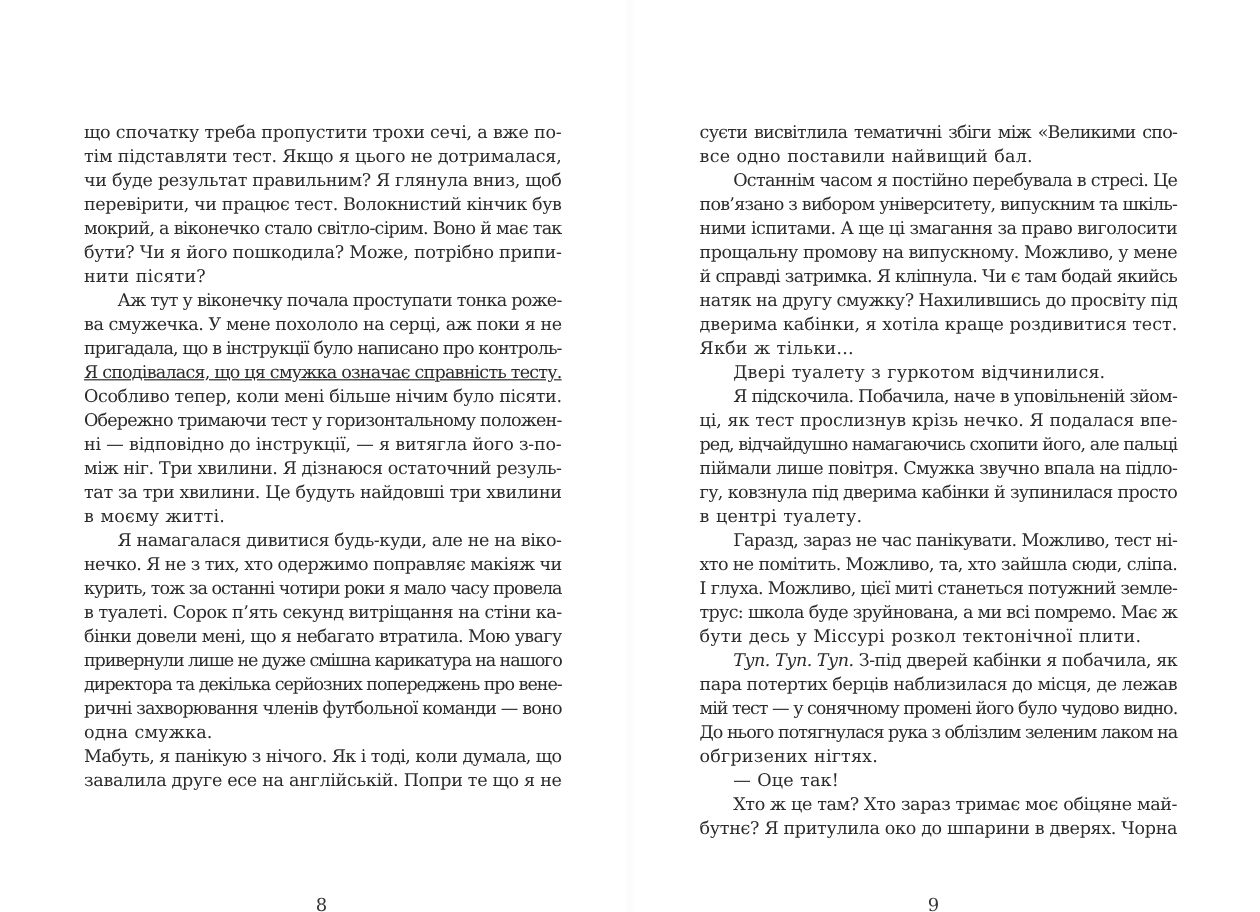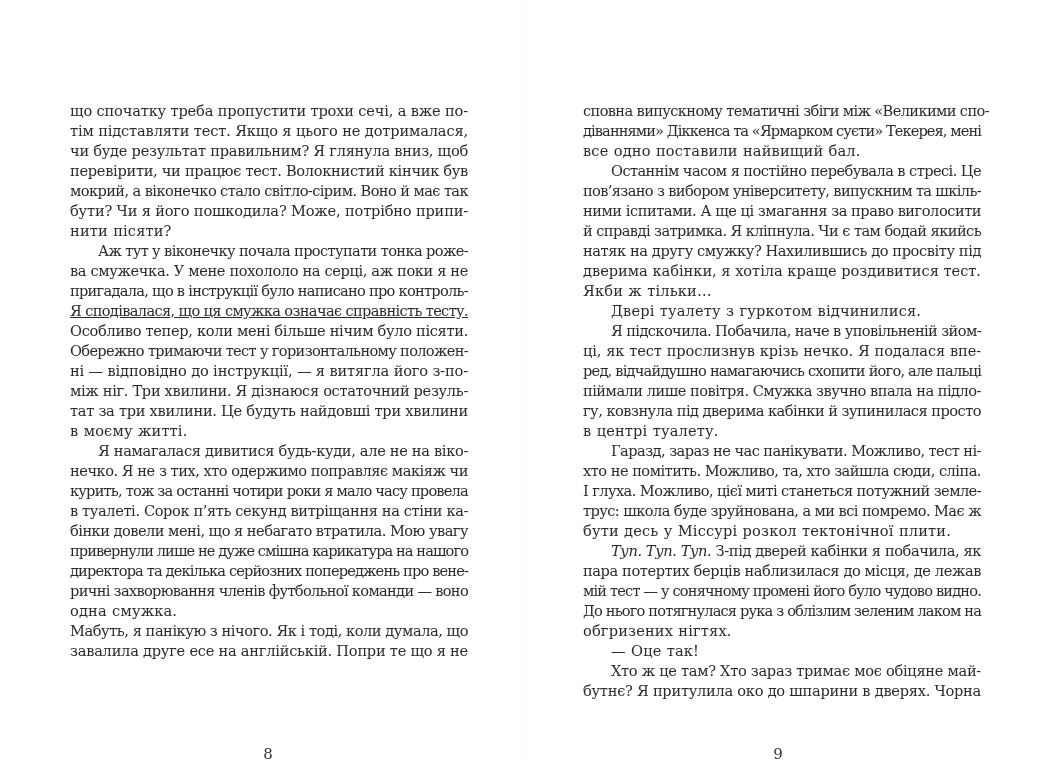--- a/index.html
+++ b/index.html
@@ -105,26 +105,26 @@
         <div class="line" style="word-spacing: 0px; letter-spacing: -0.690074px;">ричні захворювання членів футбольної команди — воно</div>
         <div class="line last">одна смужка.</div>
         <div class="line" style="word-spacing: 0px; letter-spacing: -0.455324px;">Мабуть, я панікую з нічого. Як і тоді, коли думала, що</div>
         <div class="line" style="word-spacing: 0px; letter-spacing: -0.24185px;">завалила друге есе на англійській. Попри те що я не</div>
       </div>
     <div class="page-number">8</div>
   </div>
   <div class="gutter"></div>
   <div class="page right">
     <div class="text-block" id="right-text">
-        <div class="line" style="word-spacing: -0.00260417px; letter-spacing: -0.632151px;">сповна випускному тематичні збіги між «Великими спо-</div>
-        <div class="line" style="word-spacing: 0px; letter-spacing: -0.916333px;">діваннями» Діккенса та «Ярмарком суєти» Текерея, мені</div>
+        <div class="line" style="word-spacing: -0.00260417px; letter-spacing: -0.632151px;">суєти висвітлила тематичні збіги між «Великими спо-</div>
         <div class="line last">все одно поставили найвищий бал.</div>
         <div class="line indent" style="word-spacing: 0px; letter-spacing: -0.57736px;">Останнім часом я постійно перебувала в стресі. Це</div>
         <div class="line" style="word-spacing: 0px; letter-spacing: -0.64658px;">пов’язано з вибором університету, випускним та шкіль-</div>
         <div class="line" style="word-spacing: 0px; letter-spacing: -0.477145px;">ними іспитами. А ще ці змагання за право виголосити</div>
+        <div class="line" style="word-spacing: -0.00260417px; letter-spacing: -0.418359px;">прощальну промову на випускному. Можливо, у мене</div>
         <div class="line" style="word-spacing: 0px; letter-spacing: -0.5773px;">й справді затримка. Я кліпнула. Чи є там бодай якийсь</div>
         <div class="line" style="word-spacing: 0px; letter-spacing: -0.41375px;">натяк на другу смужку? Нахилившись до просвіту під</div>
         <div class="line" style="word-spacing: 0px; letter-spacing: -0.0228316px;">дверима кабінки, я хотіла краще роздивитися тест.</div>
         <div class="line last">Якби ж тільки…</div>
         <div class="line indent last">Двері туалету з гуркотом відчинилися.</div>
         <div class="line indent" style="word-spacing: 0px; letter-spacing: -0.600638px;">Я підскочила. Побачила, наче в уповільненій зйом-</div>
         <div class="line" style="word-spacing: 0px; letter-spacing: -0.13125px;">ці, як тест прослизнув крізь нечко. Я подалася впе-</div>
         <div class="line" style="word-spacing: 0px; letter-spacing: -0.799882px;">ред, відчайдушно намагаючись схопити його, але пальці</div>
         <div class="line" style="word-spacing: 0px; letter-spacing: -0.513603px;">піймали лише повітря. Смужка звучно впала на підло-</div>
         <div class="line" style="word-spacing: 0px; letter-spacing: -0.525481px;">гу, ковзнула під дверима кабінки й зупинилася просто</div>

